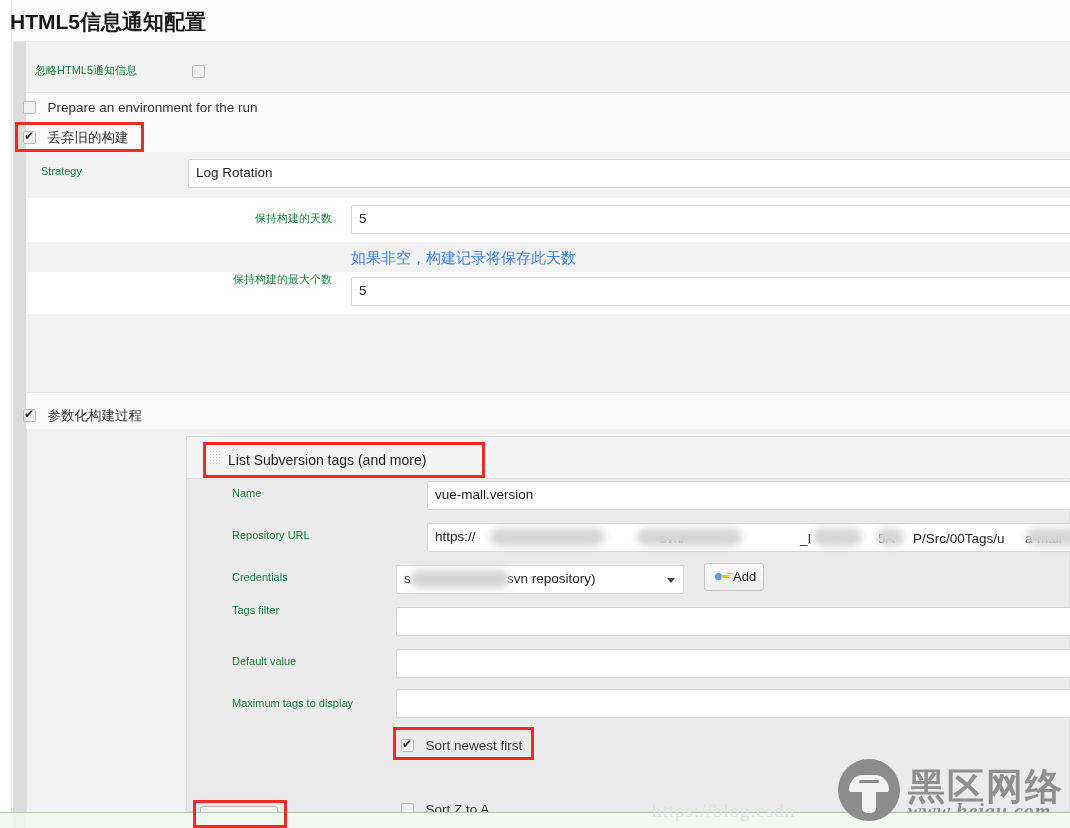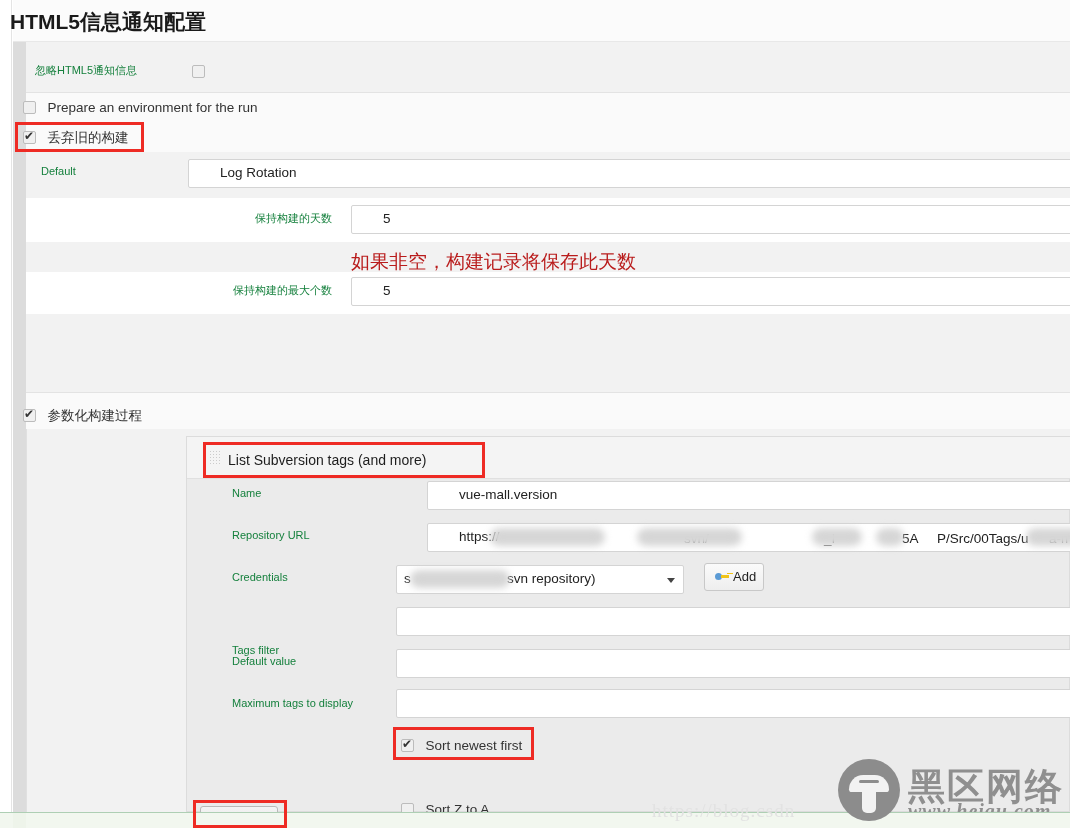--- a/index.html
+++ b/index.html
@@ -101,26 +101,26 @@
     position: absolute;
     background: #ffffff;
     border: 1px solid #d4d4d4;
     border-radius: 2px;
     font-size: 13.5px;
     color: #222;
     padding: 4px 7px;
     outline: none;
     font-family: "Liberation Sans", "DejaVu Sans", sans-serif;
   }
-  .inp-val { line-height: 1.3; margin-left: 24px; }
+  .inp-val { line-height: 1.3; }
 
   .helptext {
     position: absolute;
-    font-size: 19px;
-    color: #b91c1c;
+    font-size: 15px;
+    color: #3b82f6;
     white-space: nowrap;
   }
 
   
   .redbox {
     position: absolute;
     border: 3px solid #ee2b24;
     background: transparent;
     pointer-events: none;
     z-index: 40;
@@ -335,36 +335,36 @@
 
   <div class="row row-light" style="top:122px; height:30px;"></div>
   <div style="position:absolute; left:23px; top:128px;">
     <span class="cb checked"></span>
     <span class="cb-label cb-label-cn">丢弃旧的构建</span>
   </div>
   <div class="redbox" style="left:15px; top:122px; width:129px; height:30px;"></div>
 
   <div class="row row-grey" style="top:152px; height:240px;"></div>
 
-  <div class="flabel" style="left:41px; top:165px;">Default</div>
+  <div class="flabel" style="left:41px; top:165px;">Strategy</div>
   <div class="inp" style="left:188px; top:159px; width:900px; height:29px;">
     <span class="inp-val">Log Rotation</span>
   </div>
 
   <div class="row row-white" style="top:198px; height:44px;"></div>
   <div class="flabel flabel-r" style="left:142px; top:211px; width:190px;text-align:right;">保持构建的天数</div>
   <div class="inp" style="left:351px; top:205px; width:740px; height:29px;">
     <span class="inp-val">5</span>
   </div>
 
   <div class="row row-grey" style="top:242px; height:30px;"></div>
   <div class="helptext" style="left:351px; top:249px;">如果非空，构建记录将保存此天数</div>
 
   <div class="row row-white" style="top:272px; height:42px;"></div>
-  <div class="flabel flabel-r" style="left:142px; top:283px; width:190px;">保持构建的最大个数</div>
+  <div class="flabel flabel-r" style="left:142px; top:272px; width:190px;">保持构建的最大个数</div>
   <div class="inp" style="left:351px; top:277px; width:740px; height:29px;">
     <span class="inp-val">5</span>
   </div>
 
   <div class="row row-grey" style="top:314px; height:78px;"></div>
 
   <div class="sep-line" style="top:392px;"></div>
 
   <div class="row row-light" style="top:393px; height:36px;"></div>
   <div style="position:absolute; left:23px; top:406px;">
@@ -401,21 +401,21 @@
   <div class="sel" style="left:396px; top:565px; width:288px; height:29px;">
     <span>s</span><span style="position:absolute; left:110px; top:5px;">svn repository)</span>
     <span class="sel-arrow"></span>
   </div>
   <div class="blur" style="left:410px; top:570px; width:100px; height:18px;"></div>
 
   <div class="btn" style="left:704px; top:563px; width:60px; height:28px;">
     <span class="key-icon"></span><span>Add</span>
   </div>
 
-  <div class="flabel" style="left:232px; top:644px;">Tags filter</div>
+  <div class="flabel" style="left:232px; top:604px;">Tags filter</div>
   <div class="inp" style="left:396px; top:607px; width:691px; height:29px;">
     <span class="inp-val"></span>
   </div>
 
   <div class="flabel" style="left:232px; top:655px;">Default value</div>
   <div class="inp" style="left:396px; top:649px; width:691px; height:29px;">
     <span class="inp-val"></span>
   </div>
 
   <div class="flabel" style="left:232px; top:697px;">Maximum tags to display</div>

